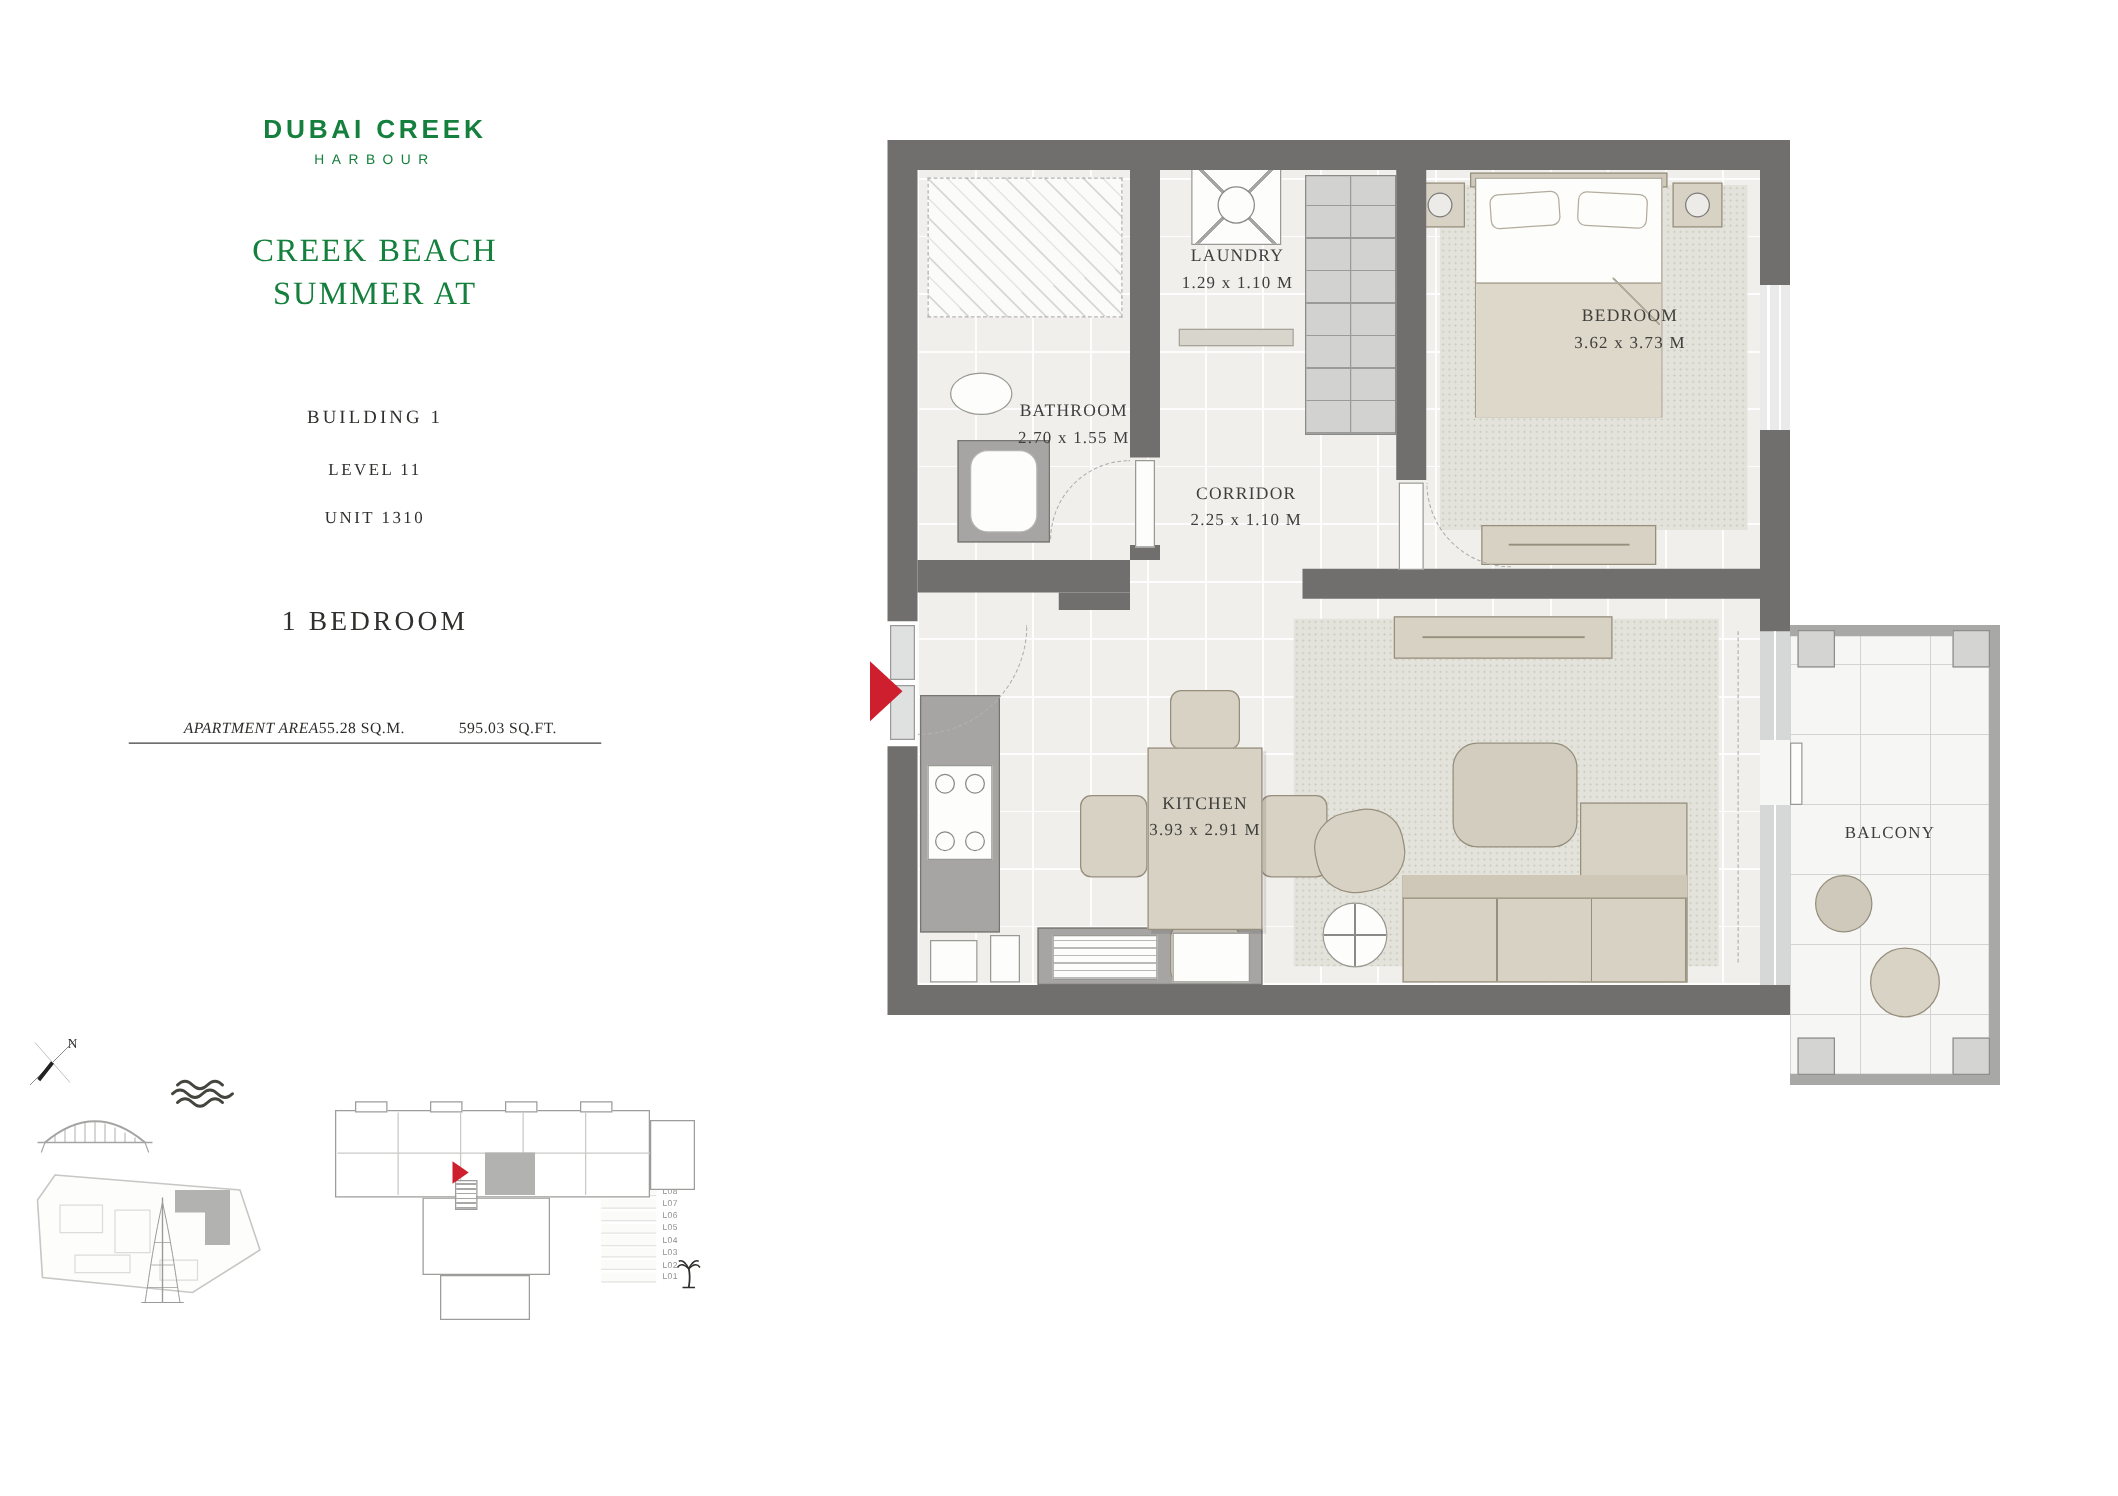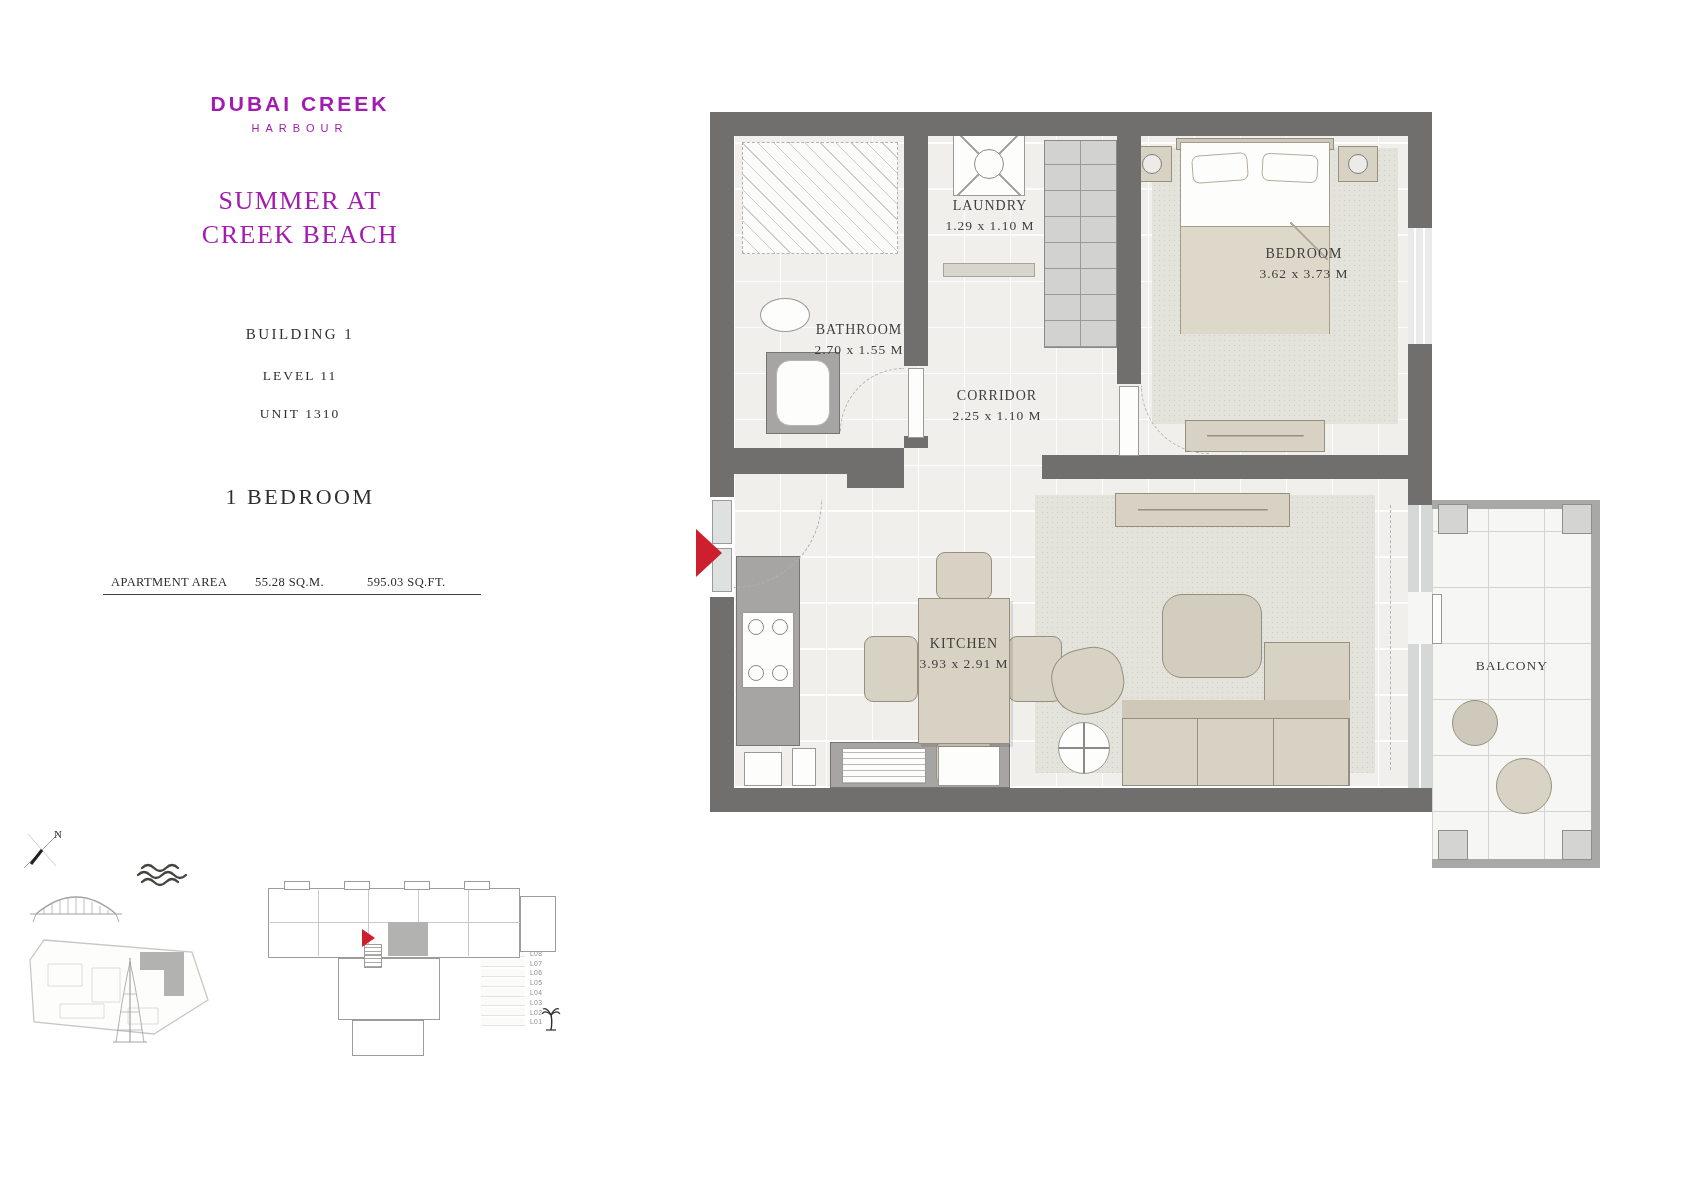--- a/index.html
+++ b/index.html
@@ -18,24 +18,24 @@
       background-size:5px 5px;background-color:#e4e3db;}
   .furn{position:absolute;z-index:3;background:#d8d2c4;border:1.5px solid #968f7e;box-sizing:border-box;}
   .wfix{position:absolute;z-index:3;background:#fdfdfb;border:1.5px solid #9a9a94;box-sizing:border-box;}
   .gray{position:absolute;z-index:3;background:#a6a5a3;border:1.5px solid #767570;box-sizing:border-box;}
   .arc{position:absolute;z-index:6;box-sizing:border-box;}
   .lbl{position:absolute;z-index:7;width:170px;text-align:center;color:#3e3e3c;letter-spacing:1px;line-height:20px;}
   .lbl .nm{font-size:14px;}
   .lbl .dm{font-size:13.5px;}
   .win{position:absolute;z-index:6;box-sizing:border-box;}
   
-  .navy{color:#a21caf;}
+  .navy{color:#15803d;}
   .trow{display:grid;grid-template-columns:152px 112px 1fr;align-items:center;height:24px;
         font-size:12.5px;letter-spacing:.4px;color:#2c2c2a;}
-  .trow .c1{text-align:left;padding-left:8px;}
+  .trow .c1{text-align:right;padding-left:8px;font-style:italic;}
   .trow .c2,.trow .c3{text-align:left;padding-right:2px;}
   .rule{border-bottom:1.6px solid #3f3f3d;}
   
   .kline{position:absolute;z-index:2;background:#c9c9c7;}
   .kbox{position:absolute;z-index:2;background:#ffffff;border:1.4px solid #9c9c9a;box-sizing:border-box;}
   .lvlrow{display:flex;align-items:center;height:9.8px;}
   .lvlbar{width:44px;height:7.2px;background:#fbfbf9;border-bottom:.5px solid #e4e4e2;}
   .lvlrow.hl .lvlbar{background:#b1b1af;border-bottom:none;}
   .lvltxt{font-family:"Liberation Sans",sans-serif;font-size:6.8px;color:#8e8e8c;margin-left:5px;letter-spacing:.3px;}
 </style>
@@ -45,22 +45,22 @@
 <div id="page">
 
   <div class="abs ctr sans navy" style="left:150px;top:92px;width:300px;font-size:21px;letter-spacing:3px;font-weight:600;">
     <span>DUBAI CREEK</span>
   </div>
   <div class="abs ctr sans navy" style="left:150px;top:122px;width:300px;font-size:11px;letter-spacing:6px;">
     <span>HARBOUR</span>
   </div>
 
   <div class="abs ctr navy" style="left:150px;top:184px;width:300px;font-size:26px;letter-spacing:1.5px;line-height:34px;">
+    <div>CREEK BEACH</div>
     <div>SUMMER AT</div>
-    <div>CREEK BEACH</div>
   </div>
 
   <div class="abs ctr" style="left:150px;top:326px;width:300px;font-size:15px;letter-spacing:2.5px;color:#2f2f2d;">BUILDING 1</div>
   <div class="abs ctr" style="left:150px;top:368px;width:300px;font-size:13.5px;letter-spacing:2px;color:#2f2f2d;">LEVEL 11</div>
   <div class="abs ctr" style="left:150px;top:406px;width:300px;font-size:13.5px;letter-spacing:2px;color:#2f2f2d;">UNIT 1310</div>
   <div class="abs ctr" style="left:150px;top:484px;width:300px;font-size:22px;letter-spacing:2.5px;color:#2f2f2d;">1 BEDROOM</div>
 
   <div class="abs" style="left:103px;top:570px;width:378px;">
     <div class="trow rule">
       <div class="c1">APARTMENT AREA</div>

